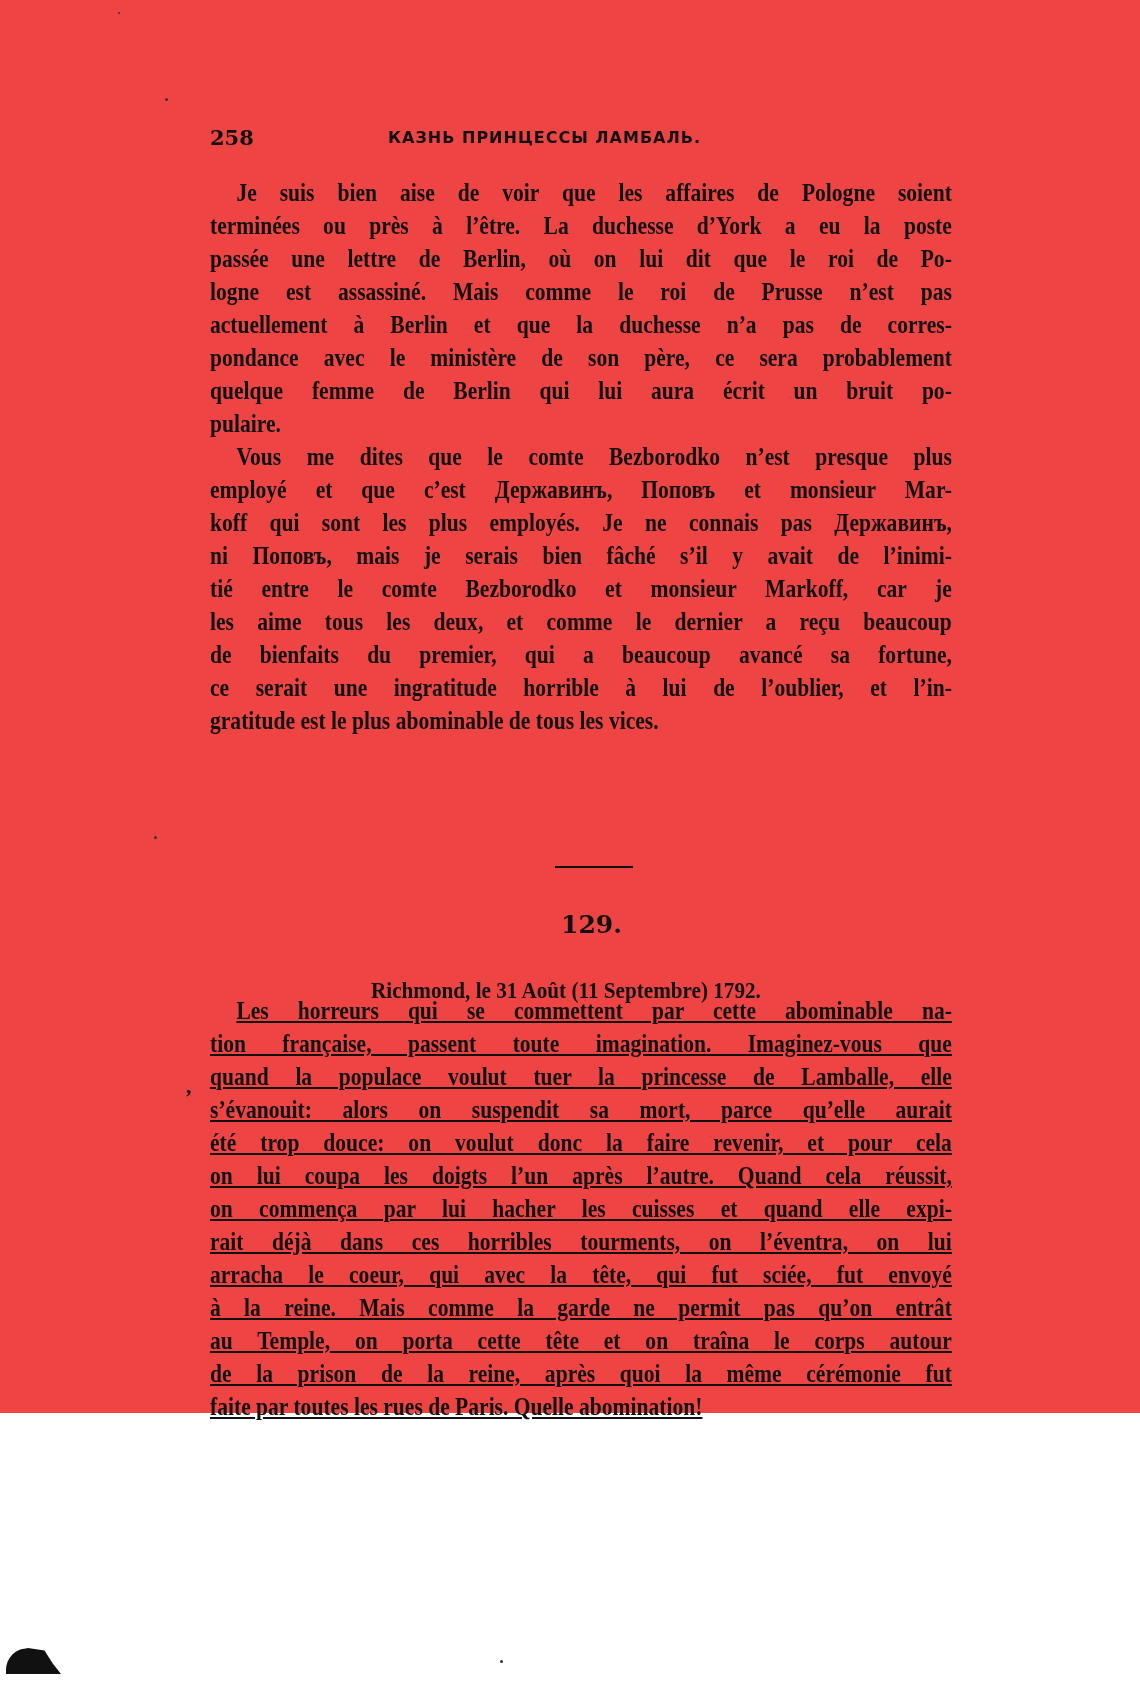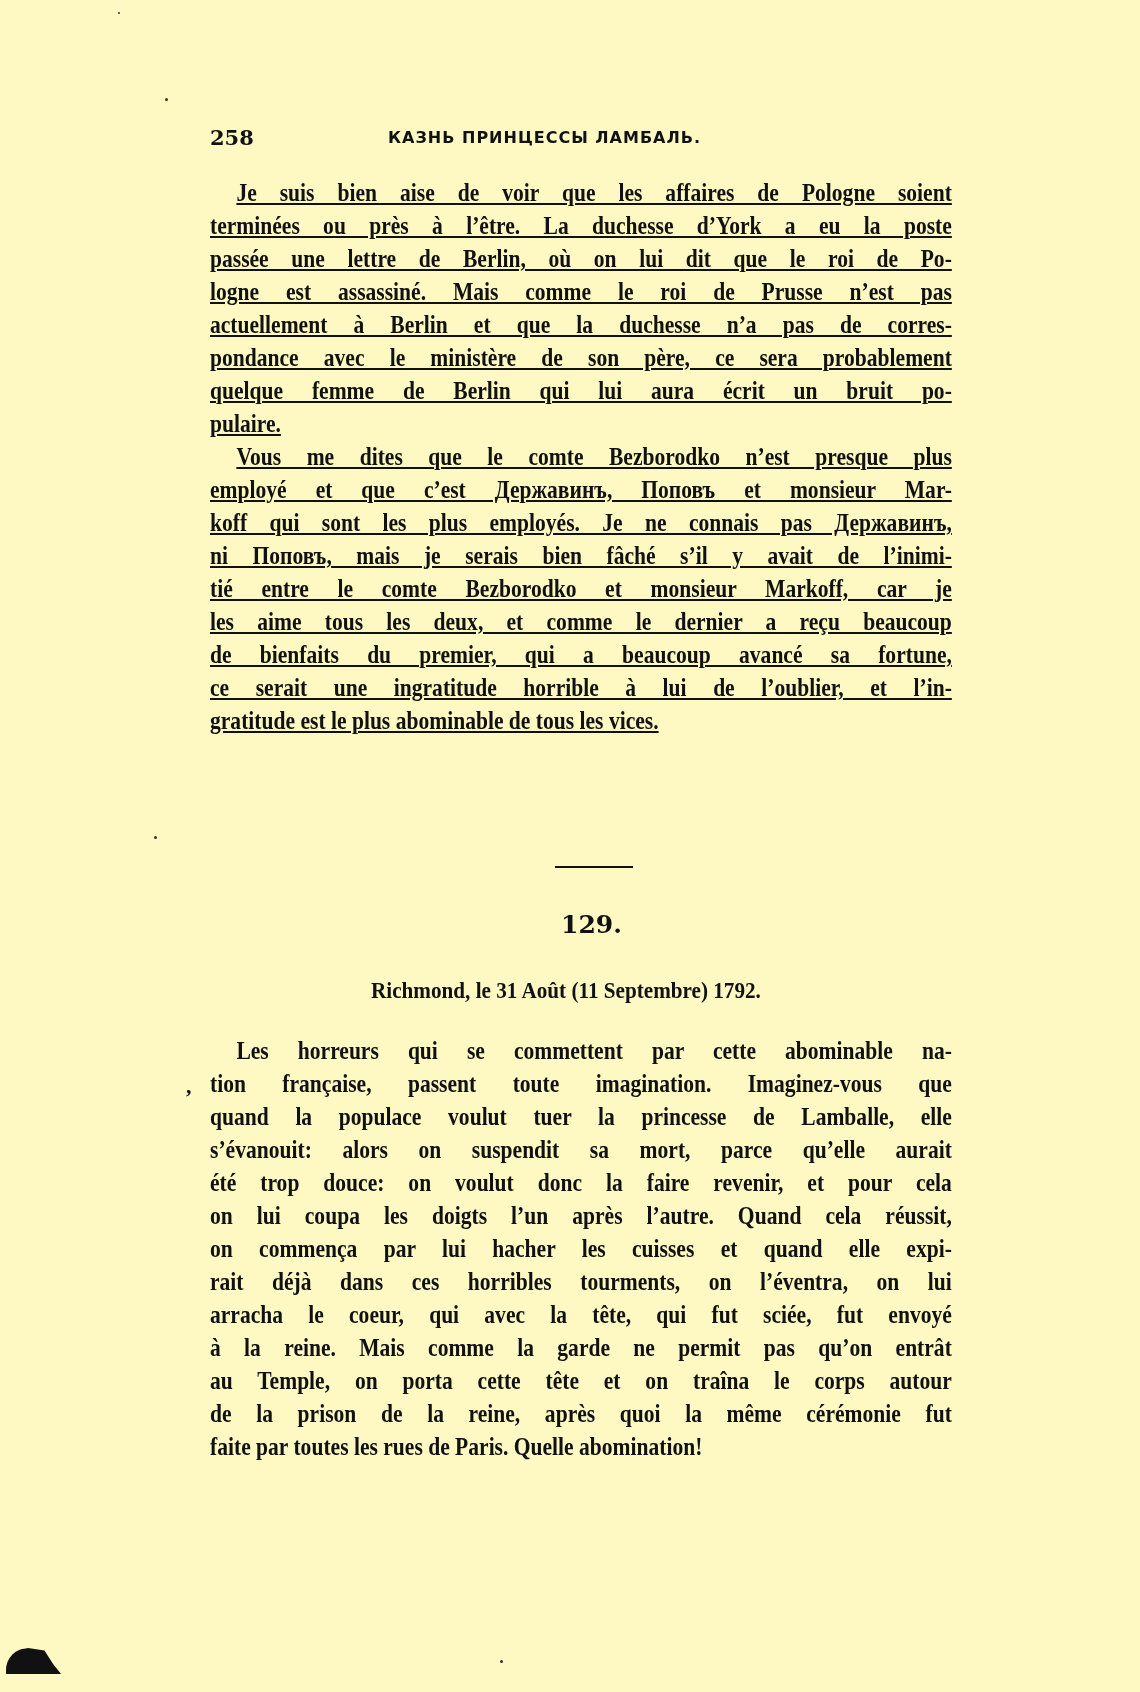--- a/index.html
+++ b/index.html
@@ -1,30 +1,30 @@
 <!DOCTYPE html>
 <html><head>
 <meta charset="utf-8">
 <style>
   html, body { margin: 0; padding: 0; background: #ffffff; }
   body { width: 1140px; height: 1692px; position: relative; overflow: hidden; }
-  .page { position: absolute; left: 0; top: 0; width: 1140px; height: 1692px; background: #fef9c3; color: #111; }
+  .page { position: absolute; left: 0; top: 0; width: 1140px; height: 1413px; background: #ef4444; color: #111; }
   .running-head { position: absolute; top: 125px; left: 210px; width: 740px; height: 30px; }
   .page-number { position: absolute; left: 0; top: 0; font-family: "DejaVu Serif", serif; font-weight: bold; font-size: 21px; }
   .running-title { position: absolute; left: 178px; top: 3px; font-family: "DejaVu Sans", sans-serif; font-weight: bold; font-size: 16px; letter-spacing: 1px; }
   .block { position: absolute; left: 210px; width: 742px; }
   .line { font-family: "Liberation Serif", serif; font-weight: bold; font-size: 24.5px; height: 33px; line-height: 33px; white-space: nowrap; text-align: justify; text-align-last: justify; transform: scaleX(0.88); transform-origin: left center; width: 843px; }
   .line.last { text-align-last: left; }
   .line.indent { text-indent: 30px; }
-  .block-1 { top: 176px; text-decoration: underline; }
+  .block-1 { top: 176px; }
   .block-2 { top: 957px; }
   .divider { position: absolute; left: 555px; top: 866px; width: 78px; height: 2px; background: #111; }
   .letter-number { position: absolute; top: 910px; left: 0; width: 1140px; text-align: center; font-family: "DejaVu Serif", serif; font-weight: bold; font-size: 25px; padding-left: 43px; box-sizing: border-box; }
   .dateline { position: absolute; top: 978px; left: 371px; font-family: "Liberation Serif", serif; font-weight: bold; font-size: 23px; transform: scaleX(0.92); transform-origin: left center; white-space: nowrap; }
-  .block-2 { top: 1034px; }
+  .block-2 { top: 994px; text-decoration: underline; }
   .margin-comma { position: absolute; left: 186px; top: 1073px; font-family: "Liberation Serif", serif; font-weight: bold; font-size: 22px; }
   .speck { position: absolute; width: 3px; height: 3px; border-radius: 50%; background: #333; }
   .blot { position: absolute; left: 6px; top: 1648px; width: 55px; height: 26px; background: #111; border-radius: 22px 16px 0 0; clip-path: polygon(0 12%, 40% 0, 70% 10%, 85% 60%, 100% 100%, 0 100%); }
 </style>
 </head>
 <body>
 
 <div class="page">
 
   <div class="running-head">

